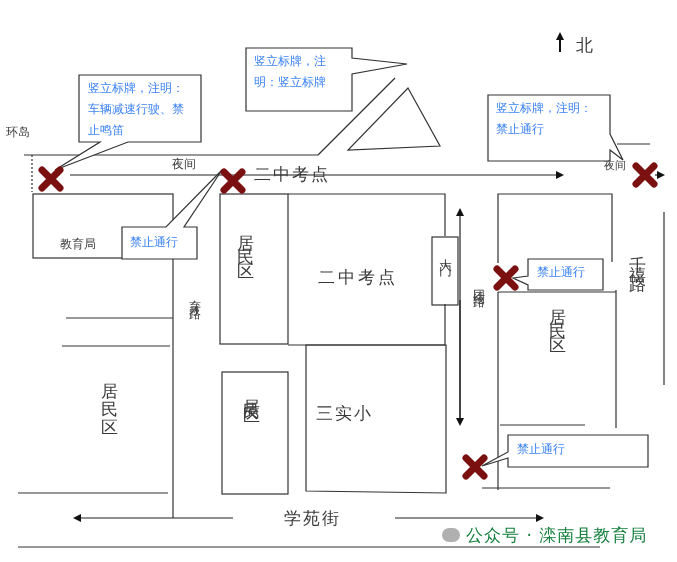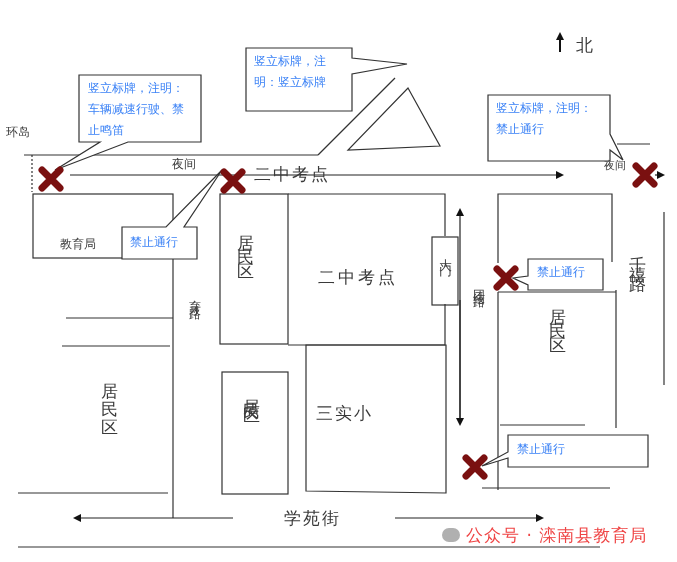--- a/index.html
+++ b/index.html
@@ -3,21 +3,21 @@
 <meta charset="utf-8">
 <style>
   html, body { margin: 0; padding: 0; background: #ffffff; }
   body { width: 677px; height: 562px; position: relative; overflow: hidden;
          font-family: "DejaVu Sans", "Liberation Sans", sans-serif; color: #333; }
   svg.map { position: absolute; left: 0; top: 0; }
   .lbl { position: absolute; white-space: nowrap; color: #3a3a3a; }
   .vert { writing-mode: vertical-rl; text-orientation: upright; }
   .box-text { position: absolute; font-size: 12px; line-height: 21px; color: #3b82f6; }
   .xmark { position: absolute; width: 26px; height: 26px; }
-  .watermark { position: absolute; left: 442px; top: 524px; font-size: 17px; color: #ef4444; letter-spacing: 1px; }
+  .watermark { position: absolute; left: 442px; top: 524px; font-size: 17px; color: #15803d; letter-spacing: 1px; }
 </style>
 </head>
 <body>
 
 <svg class="map" width="677" height="562" viewBox="0 0 677 562">
   <defs>
     <marker id="ah" markerWidth="8" markerHeight="8" refX="6" refY="4" orient="auto" markerUnits="userSpaceOnUse">
       <path d="M0,0 L8,4 L0,8 z" fill="#111"></path>
     </marker>
   </defs>

